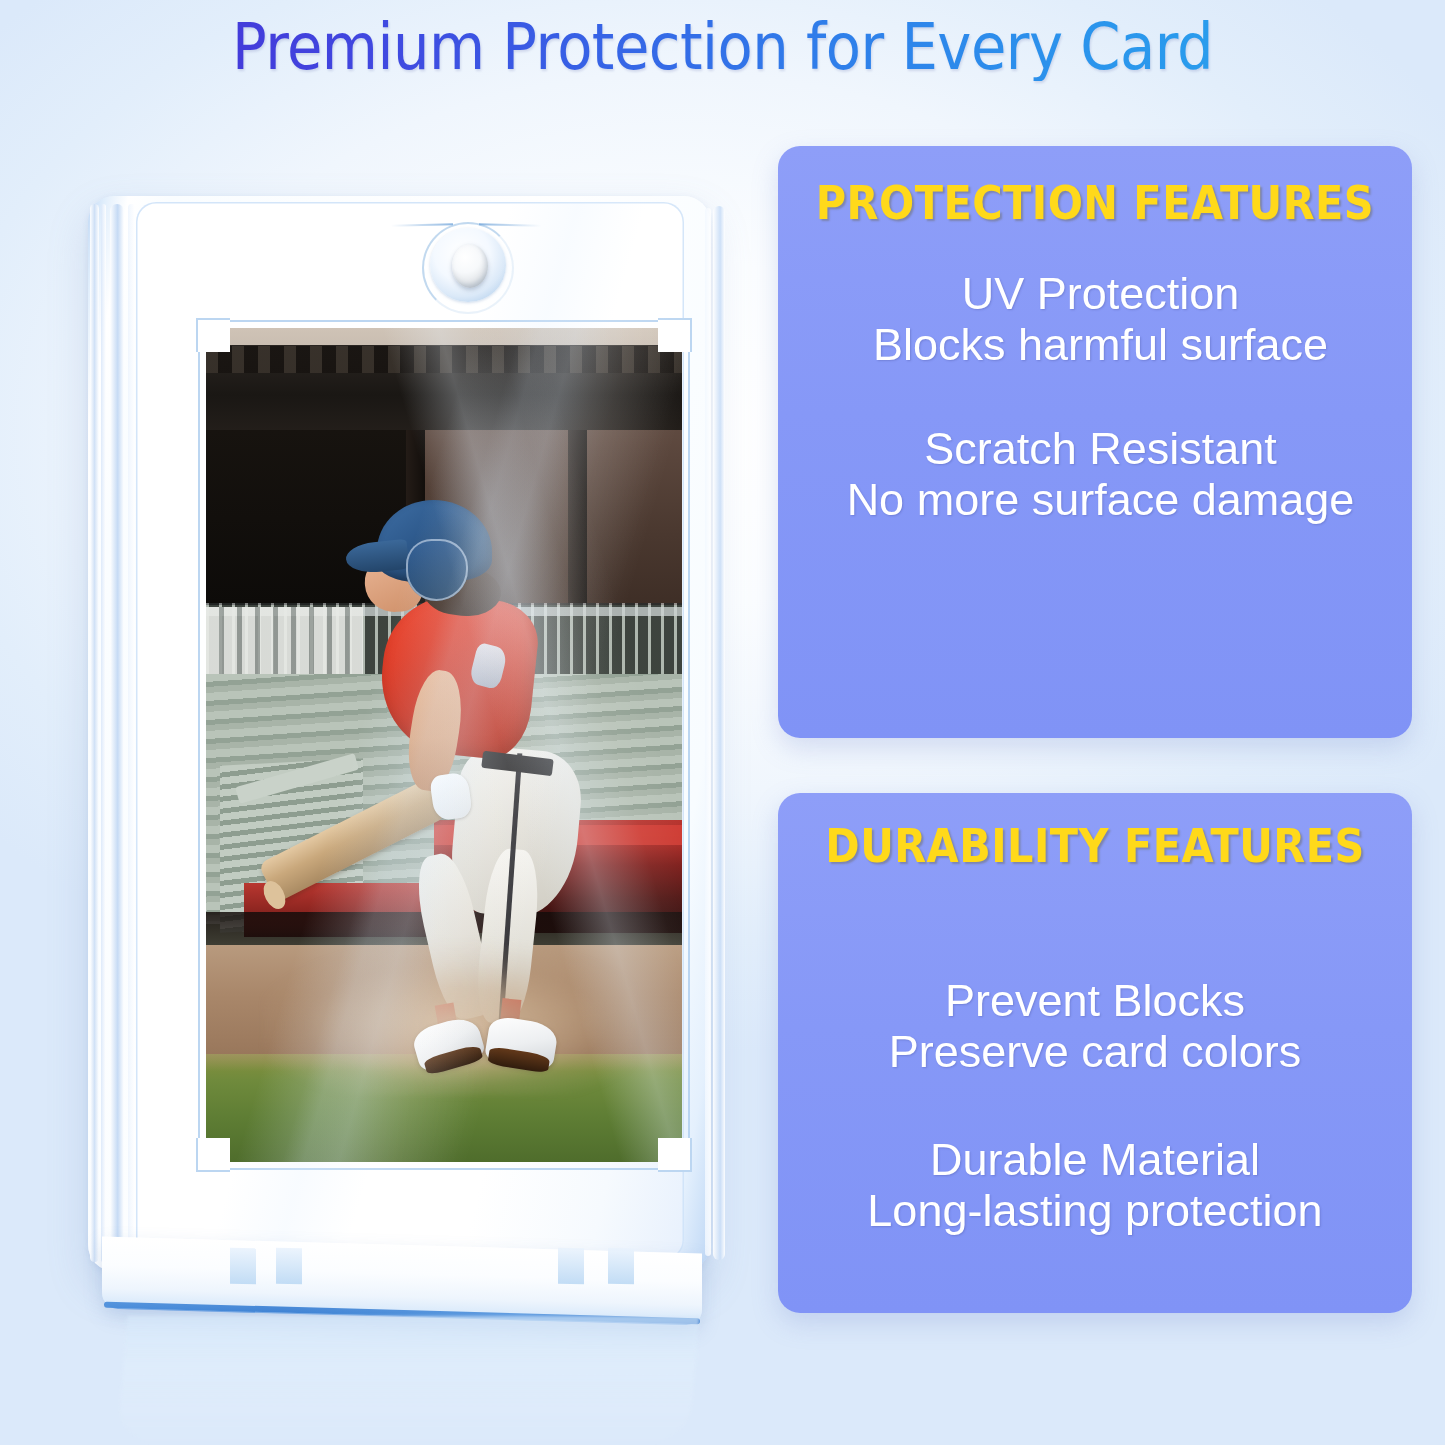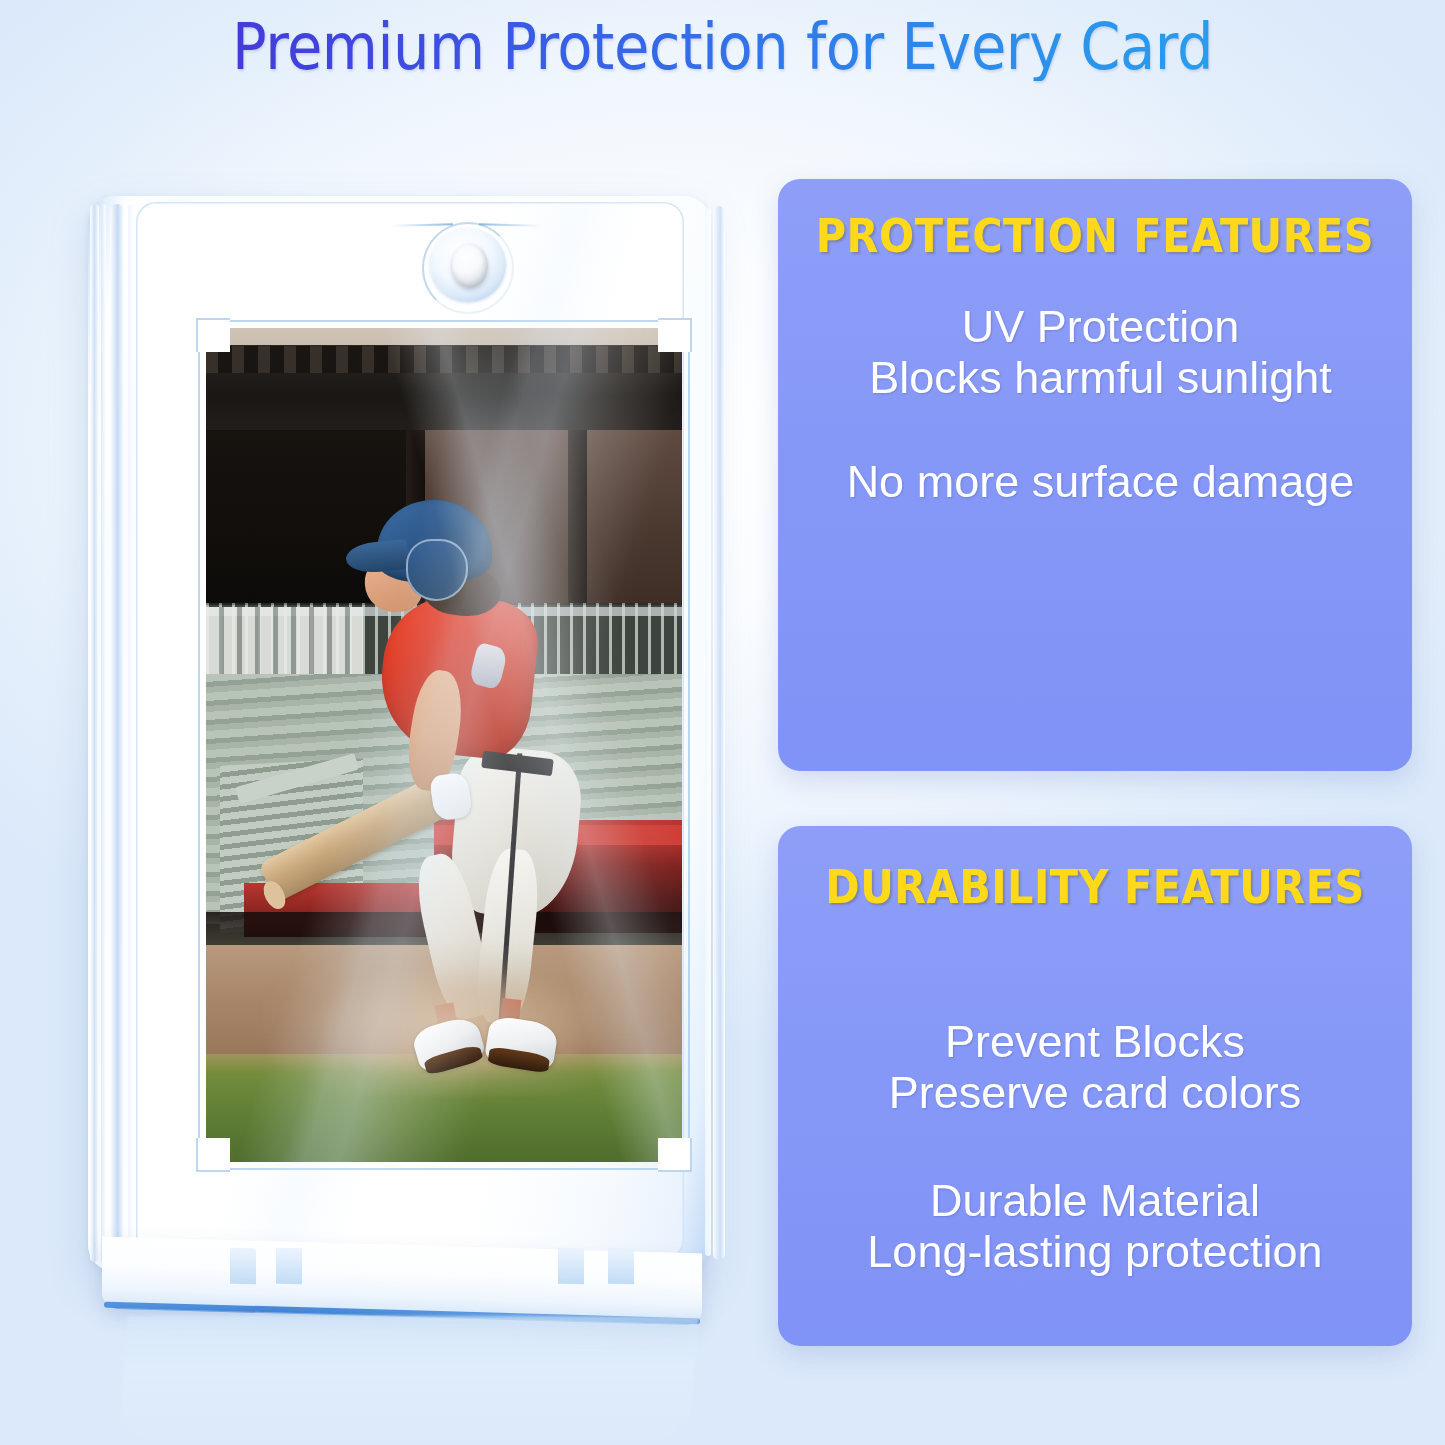--- a/index.html
+++ b/index.html
@@ -484,24 +484,23 @@
   .panel{
     position:absolute;
     left:778px;
     width:634px;
     background:linear-gradient(180deg,#8e9ef8 0%, #8698f7 45%, #8093f6 100%);
     border-radius:22px;
     box-shadow:0 10px 26px rgba(120,140,210,0.26);
     display:flex;
     flex-direction:column;
     align-items:center;
-    margin-top:33px;
   }
   #panel-protection{ top:146px;  height:592px; padding-top:30px; }
-  #panel-durability{ top:793px;  height:520px; padding-top:34px; }
+  #panel-durability{ top:793px;  height:520px; padding-top:26px; }
 
   .panel-title{
     font-family:"DejaVu Sans", sans-serif;
     font-stretch:condensed;
     font-weight:bold;
     font-size:46px;
     letter-spacing:0.5px;
     color:#FFD91A;
     text-shadow:2px 2px 2px rgba(90,80,30,0.32);
     white-space:nowrap;
@@ -625,23 +624,24 @@
     <div class="base-tab t4"></div>
     <div class="base-edge"></div>
     <div class="reflection"></div>
   </div>
 
   <section id="panel-protection" class="panel">
     <div class="panel-title">PROTECTION FEATURES</div>
     <div class="feature-list">
       <div class="feature">
         <span class="feature-name">UV Protection</span>
-        <span class="feature-desc">Blocks harmful sunlight</span>
+        <span class="feature-desc">Blocks harmful surface</span>
       </div>
       <div class="feature">
+        <span class="feature-name">Scratch Resistant</span>
         <span class="feature-desc">No more surface damage</span>
       </div>
     </div>
   </section>
 
   <section id="panel-durability" class="panel">
     <div class="panel-title">DURABILITY FEATURES</div>
     <div class="feature-list">
       <div class="feature">
       </div>

